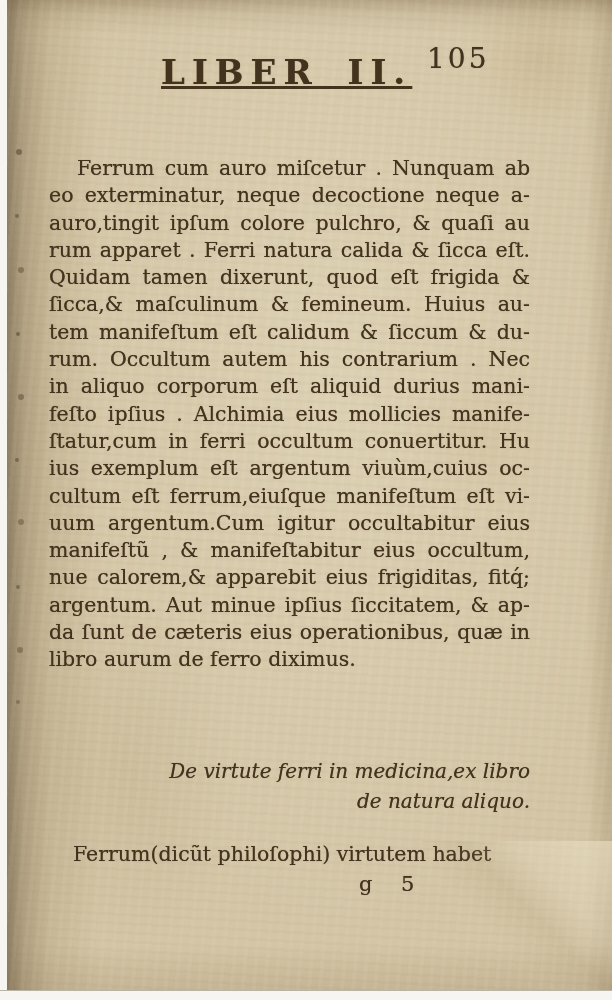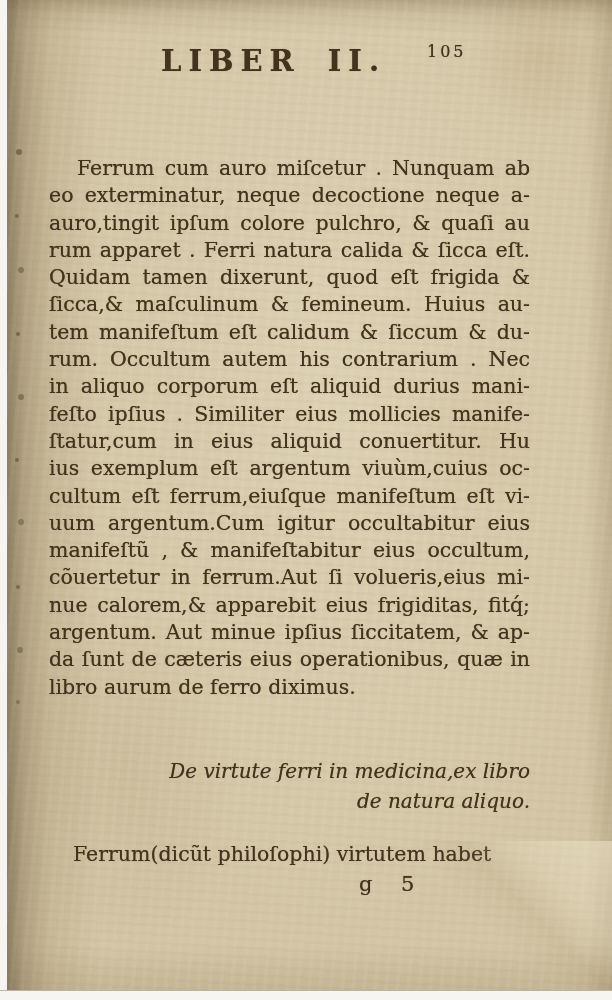--- a/index.html
+++ b/index.html
@@ -47,22 +47,22 @@
       9px  585px 0 0   rgba(62,48,28,0.40),
       11px 648px 0 1px rgba(62,48,28,0.35),
       9px  700px 0 0   rgba(62,48,28,0.30);
   }
   .white-strip-bottom{position:absolute;left:0;right:0;bottom:0;height:9px;background:#f6f5f1;border-top:1px solid #b9b4a8;}
   .white-strip-left{position:absolute;left:0;top:0;bottom:0;width:7px;background:#f6f5f1;}
 
   
   .ink{color:#43321e;text-shadow:0 0 0.7px rgba(58,40,20,0.65);}
   .running-header{position:absolute;left:42px;top:40px;width:481px;height:30px;}
-  .running-title{position:absolute;left:112px;top:4px;font-size:29px;font-weight:bold;letter-spacing:7px;word-spacing:10px;}
-  .folio{position:absolute;left:378px;top:2px;font-size:16px;letter-spacing:3px;}
+  .running-title{position:absolute;left:112px;top:12px;font-size:34px;font-weight:bold;letter-spacing:7px;word-spacing:10px;text-decoration:underline;}
+  .folio{position:absolute;left:378px;top:2px;font-size:28px;letter-spacing:3px;}
   .chapter-heading{position:absolute;left:33px;top:84px;font-size:21px;font-style:italic;letter-spacing:0.2px;}
   .para{position:absolute;left:42px;top:131px;width:481px;font-size:20.5px;line-height:27.3px;}
   .para .line{text-align:justify;text-align-last:justify;white-space:normal;}
   .para .line:first-child{text-indent:28px;margin-top:24px;}
   .para .line:last-child{text-align-last:left;}
   .subheading{position:absolute;left:42px;top:756px;width:481px;text-align:right;font-style:italic;font-size:20px;line-height:30px;}
   .next-line{position:absolute;left:42px;top:842px;width:481px;font-size:20.5px;text-indent:24px;}
   .signature{position:absolute;left:352px;top:872px;font-size:21px;word-spacing:22px;}
 </style>
 </head>
@@ -80,27 +80,26 @@
   <div class="para ink">
     <div class="line">Ferrum cum auro miſcetur . Nunquam ab</div>
       <div class="line">eo exterminatur, neque decoctione neque a-</div>
       <div class="line">auro,tingit ipſum colore pulchro, &amp; quaſi au</div>
       <div class="line">rum apparet . Ferri natura calida &amp; ſicca eſt.</div>
       <div class="line">Quidam tamen dixerunt, quod eſt frigida &amp;</div>
       <div class="line">ſicca,&amp; maſculinum &amp; femineum. Huius au-</div>
       <div class="line">tem manifeſtum eſt calidum &amp; ſiccum &amp; du-</div>
       <div class="line">rum. Occultum autem his contrarium . Nec</div>
       <div class="line">in aliquo corporum eſt aliquid durius mani-</div>
-      <div class="line">feſto ipſius . Similiter eius mollicies manife-</div>
-      <div class="line">ſtatur,cum in eius aliquid conuertitur. Hu</div>
+      <div class="line">feſto ipſius . Alchimia eius mollicies manife-</div>
+      <div class="line">ſtatur,cum in ferri occultum conuertitur. Hu</div>
       <div class="line">ius exemplum eſt argentum viuùm,cuius oc-</div>
       <div class="line">cultum eſt ferrum,eiuſque manifeſtum eſt vi-</div>
       <div class="line">uum argentum.Cum igitur occultabitur eius</div>
       <div class="line">manifeſtũ , &amp; manifeſtabitur eius occultum,</div>
-      <div class="line">cõuertetur in ferrum.Aut ſi volueris,eius mi-</div>
       <div class="line">nue calorem,&amp; apparebit eius frigiditas, fitq́;</div>
       <div class="line">argentum. Aut minue ipſius ſiccitatem, &amp; ap-</div>
       <div class="line">da ſunt de cæteris eius operationibus, quæ in</div>
       <div class="line">libro aurum de ferro diximus.</div>
   </div>
 
   <div class="subheading ink">
     <div>De virtute ferri in medicina,ex libro</div>
     <div>de natura aliquo.</div>
   </div>

